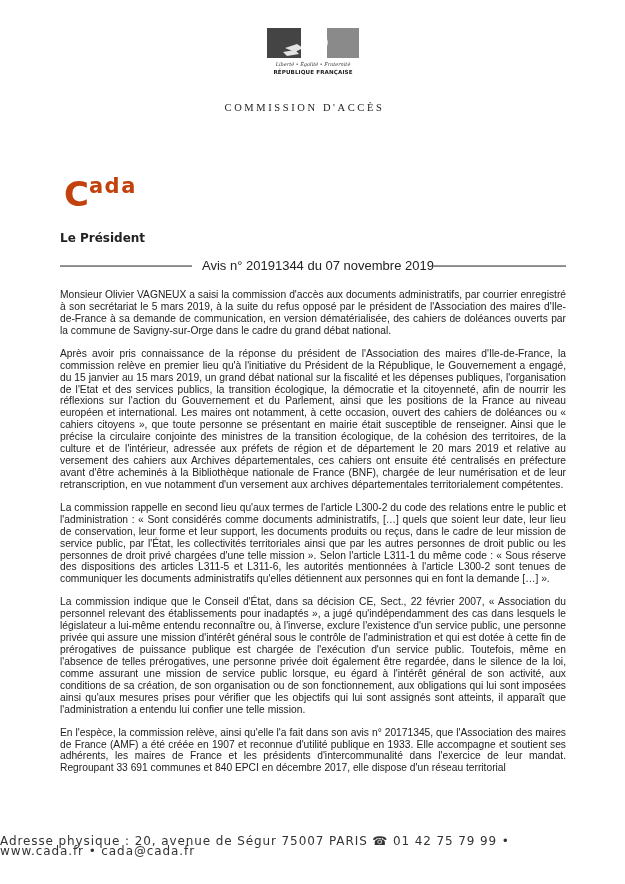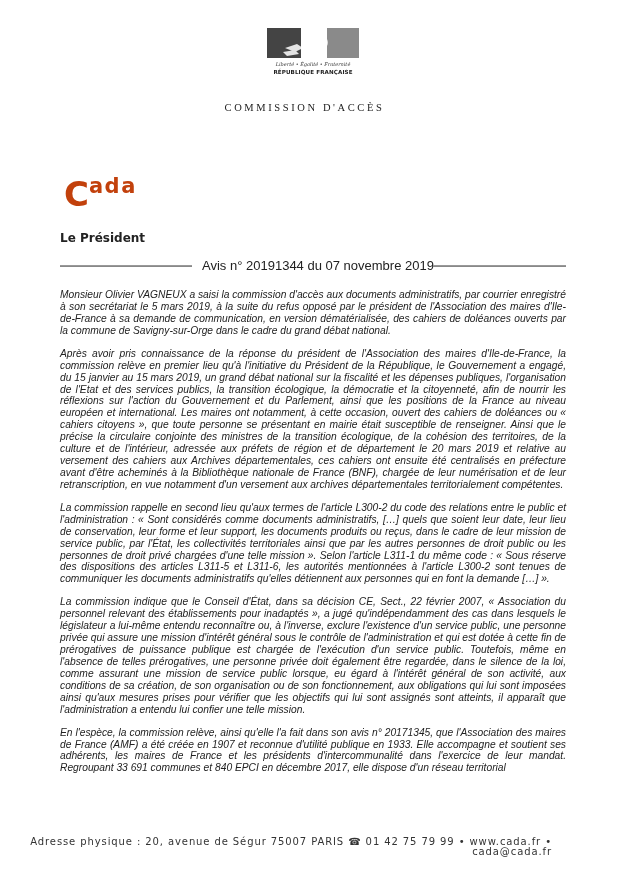--- a/index.html
+++ b/index.html
@@ -16,22 +16,22 @@
   .cada-logo { position: absolute; left: 64px; top: 174px; font-family: "DejaVu Sans", sans-serif; font-weight: bold; color: #c2410c; }
   .cada-logo .big { font-size: 34px; }
   .cada-logo .small { font-size: 21px; position: relative; top: -13px; letter-spacing: 1.5px; margin-left: 0px; }
   .president { position: absolute; left: 60px; top: 231px; font-family: "DejaVu Sans", sans-serif; font-size: 12px; font-weight: bold; color: #222; }
   .avis-row { position: absolute; left: 60px; width: 506px; top: 258px; height: 14px; }
   .avis-row .line { position: absolute; top: 7px; height: 1px; background: #888; border-top: 1px solid #999; }
   .avis-row .line.left { left: 0; width: 132px; }
   .avis-row .line.right { right: 0; width: 133px; }
   .avis-row .title { position: absolute; left: 5px; width: 506px; text-align: center; font-family: "Liberation Sans", sans-serif; font-size: 13px; top: 0; color: #222; }
   .body { position: absolute; left: 60px; width: 506px; top: 289px; font-family: "Liberation Sans", sans-serif; font-size: 10.25px; line-height: 11.9px; color: #222; }
-  .body p { margin: 0 0 11.2px 0; text-align: justify; font-style: italic; }
-  .footer { position: absolute; left: 0; width: 552px; top: 837px; text-align: right; font-family: "DejaVu Sans", sans-serif; font-size: 10px; letter-spacing: 0.9px; line-height: 9.5px; color: #333; }
+  .body p { margin: 0 0 11.2px 0; text-align: justify; }
+  .footer { position: absolute; left: 0; width: 552px; top: 837px; text-align: left; font-family: "DejaVu Sans", sans-serif; font-size: 12px; letter-spacing: 0.9px; line-height: 9.5px; color: #333; }
 </style>
 </head>
 <body>
 
 <div class="logo">
   <div class="flag">
     <div class="l"></div>
       <div class="m"></div>
       <div class="r"></div>
     <svg width="92" height="30" viewBox="0 0 92 30">

